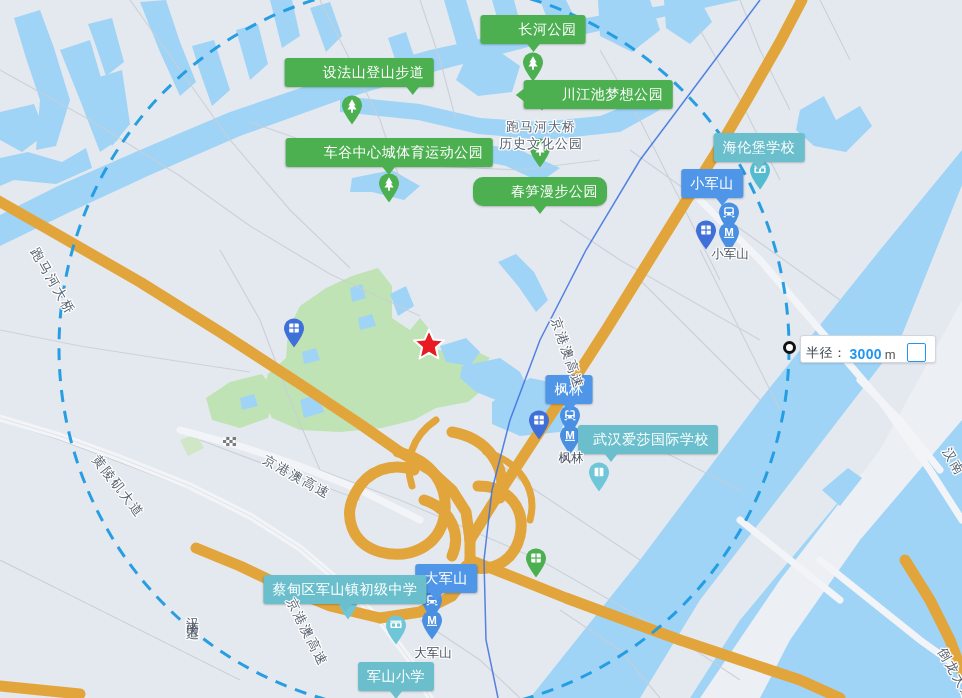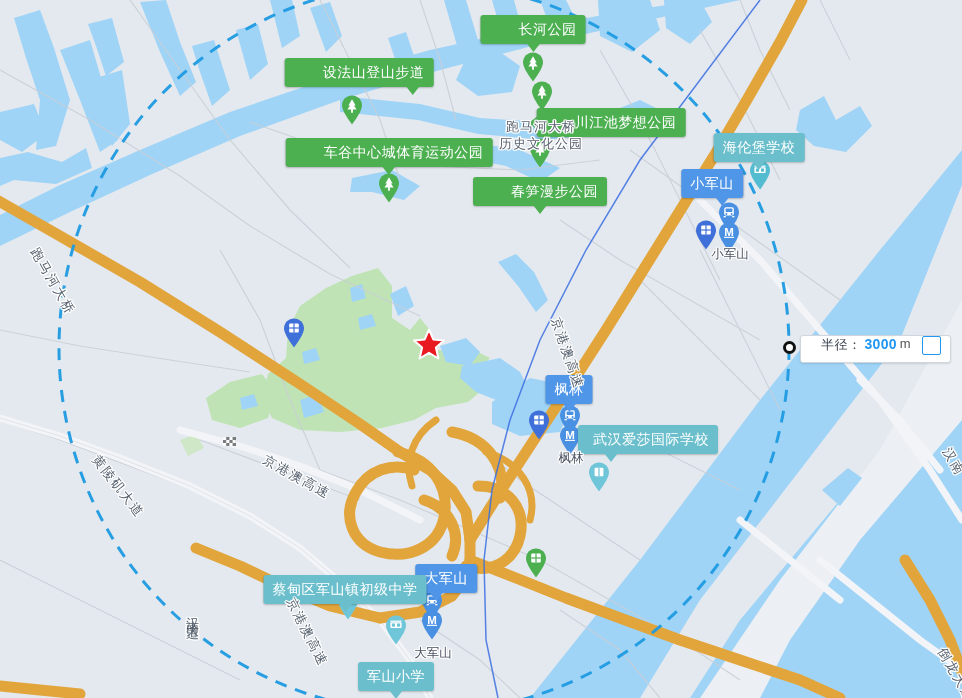--- a/index.html
+++ b/index.html
@@ -81,26 +81,26 @@
     transform-origin:0 50%;
     letter-spacing:2px;
   }
   .roadname.vert{
     writing-mode:vertical-rl;letter-spacing:3px;
   }
 
   
   #radius-widget{
     position:absolute;
-    display:flex;align-items:flex-start;
+    display:flex;align-items:flex-end;
     background:#fff;
     border:1px solid #cfd6de;
     border-radius:3px;
     height:26px;
-    padding:0 9px 0 20px;
+    padding:0 9px 0 5px;
     box-shadow:0 1px 2px rgba(0,0,0,.12);
     font-size:13px;color:#333;
     gap:3px;
   }
   #radius-widget .rv{color:#2196f3;font-weight:bold;font-size:14px;letter-spacing:.3px;}
   #radius-widget .unit{color:#555;font-size:13px;}
   #radius-widget .lbl{color:#3b4350;letter-spacing:.5px;}
   #radius-widget .sq{
     width:17px;height:17px;border:1.6px solid #2196f3;border-radius:2px;
     margin-left:8px;background:#fff;
@@ -458,27 +458,27 @@
     </svg>
   </div>
 
   <div id="labels-layer">
       <div class="callout c-green tail-bc" style="left: 533px; top: 15px;">
         <span>长河公园</span>
       </div>
       <div class="callout c-green tail-br" style="left: 359px; top: 58px;">
         <span>设法山登山步道</span>
       </div>
-      <div class="callout c-green tail-left" style="left: 611px; top: 80px; margin-top: 28px;">
+      <div class="callout c-green tail-left" style="left: 598px; top: 80px;">
         <span>川江池梦想公园</span>
       </div>
       <div class="callout c-green tail-bc" style="left: 389px; top: 138px;">
         <span>车谷中心城体育运动公园</span>
       </div>
-      <div class="callout c-green tail-bc" style="left: 540px; top: 177px;">
+      <div class="callout c-green tail-bc" style="left: 540px; top: 177px; border-radius: 10px;">
         <span>春笋漫步公园</span>
       </div>
       <div class="callout c-blue tail-br" style="left: 712px; top: 169px;">
         <span>小军山</span>
       </div>
       <div class="callout c-blue tail-bc" style="left: 569px; top: 375px;">
         <span>枫林</span>
       </div>
       <div class="callout c-blue tail-bl" style="left: 446px; top: 564px;">
         <span>大军山</span>

